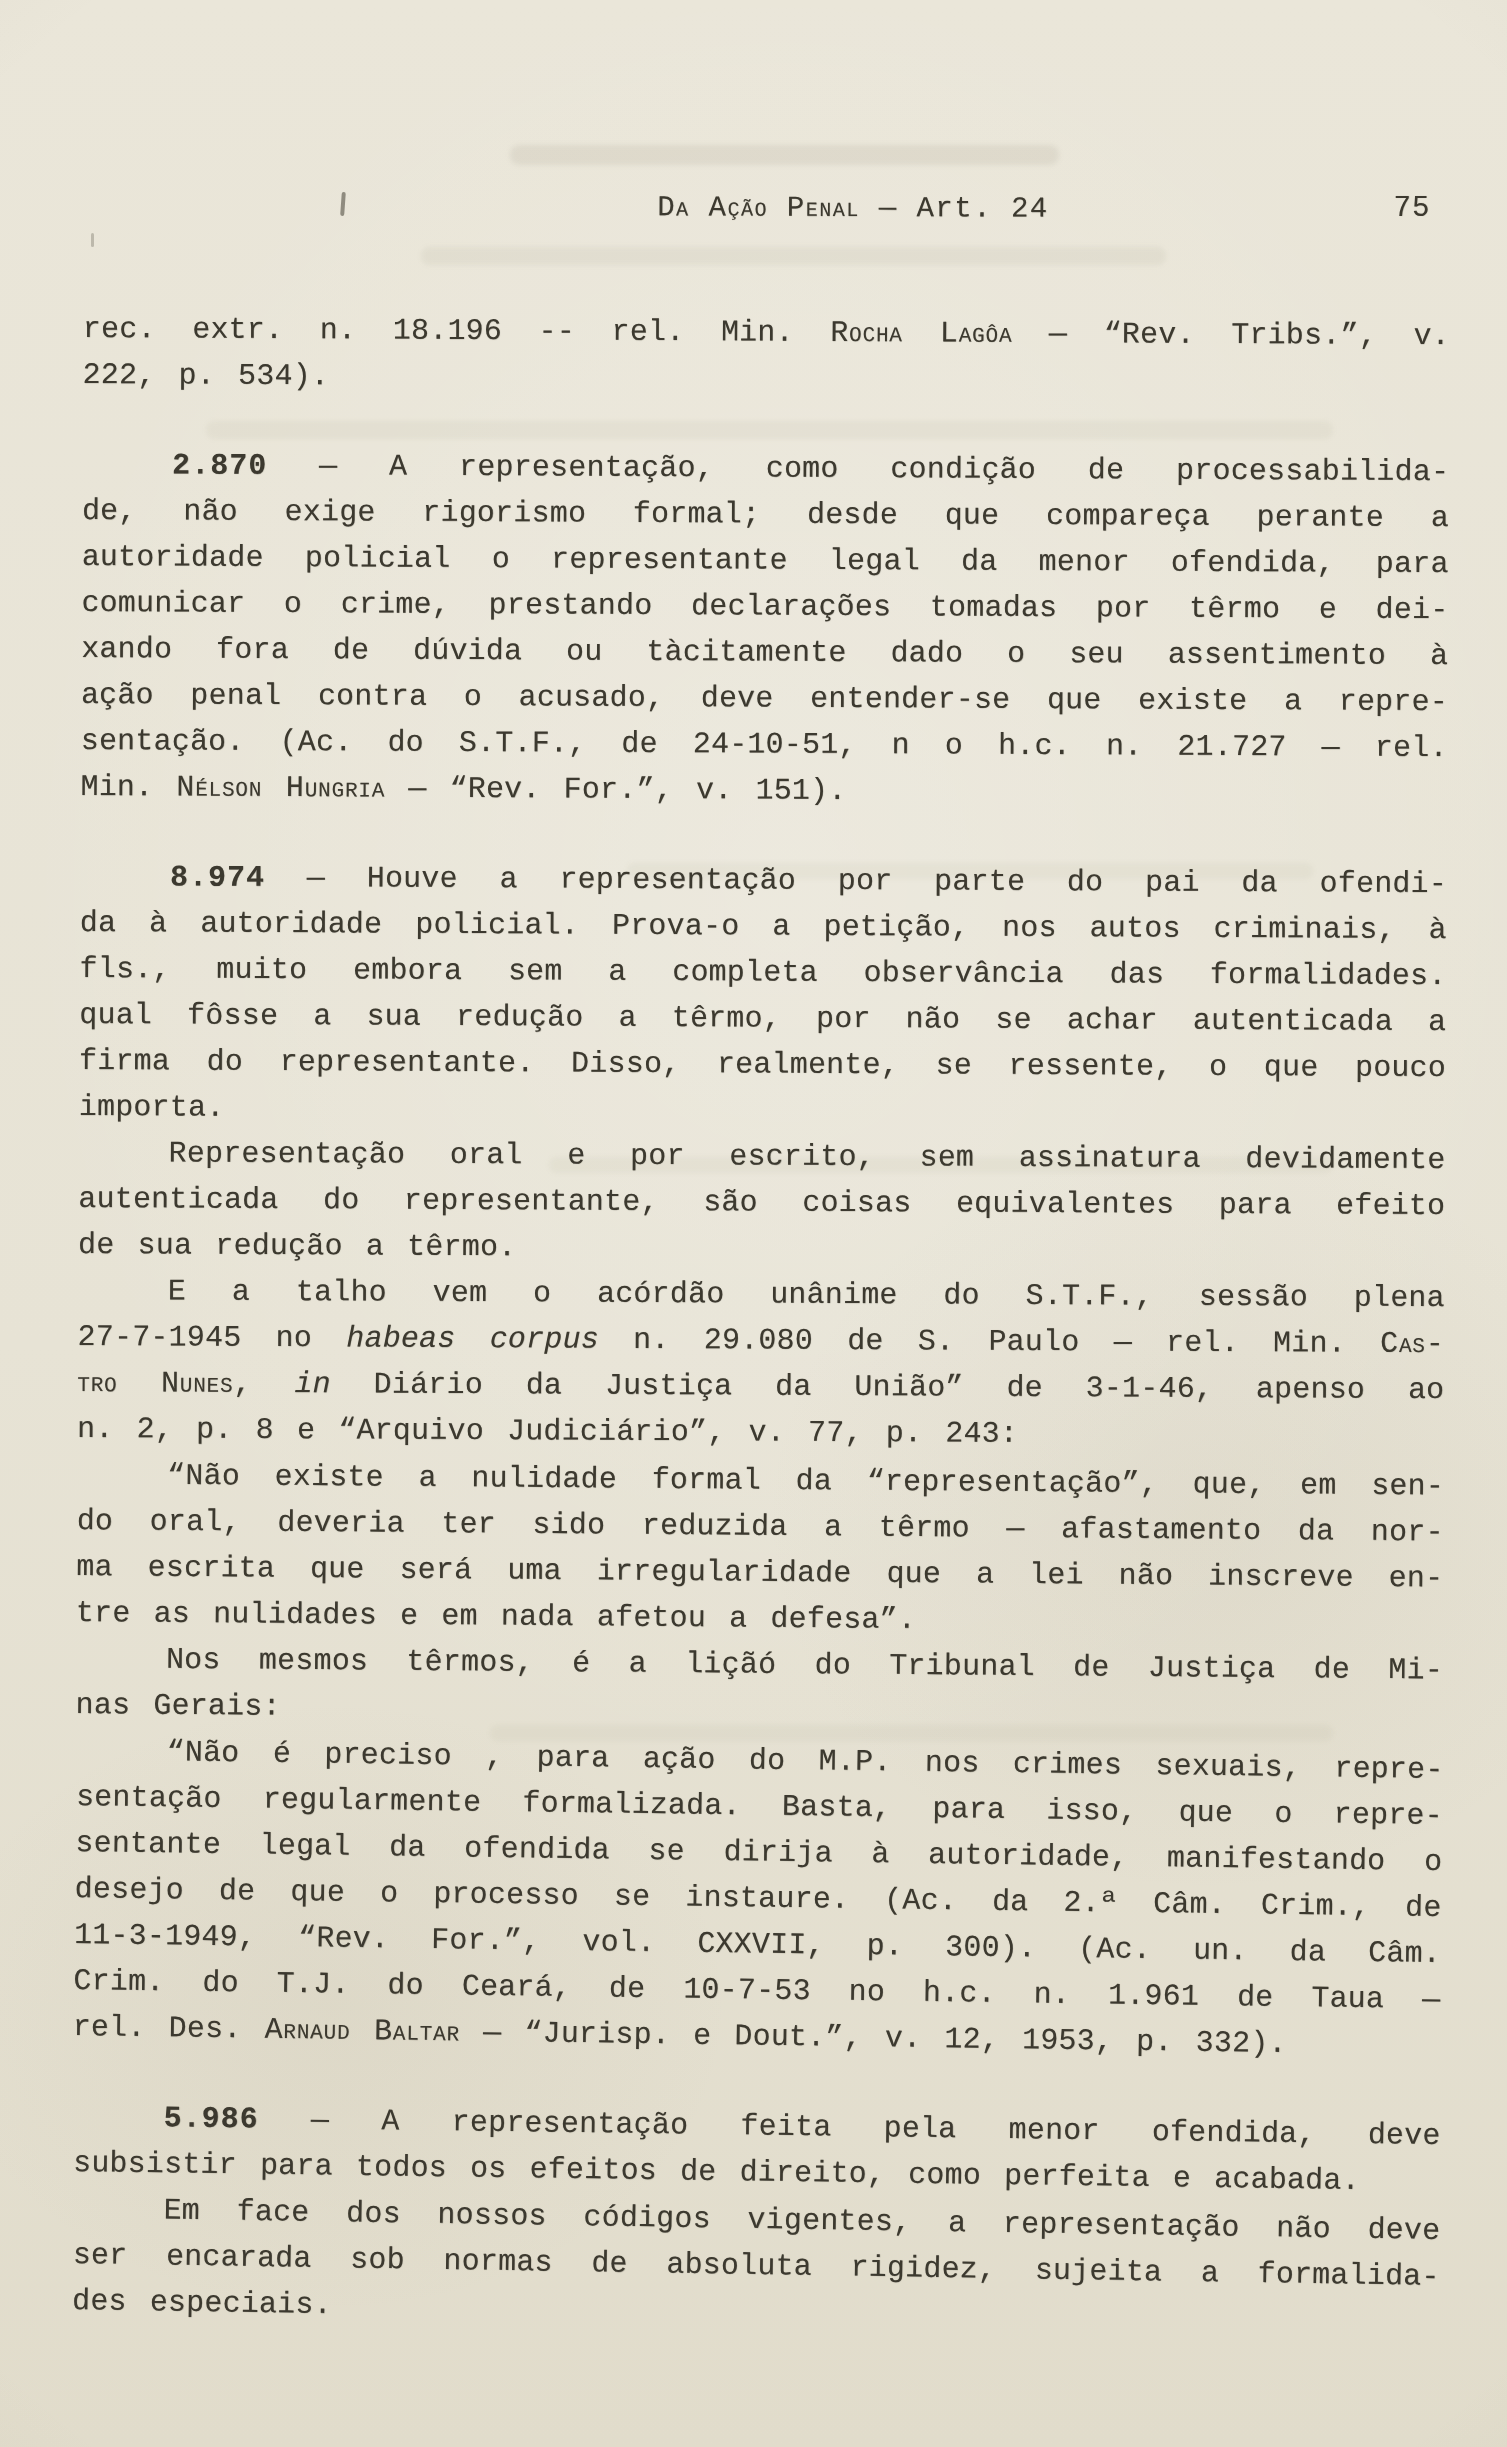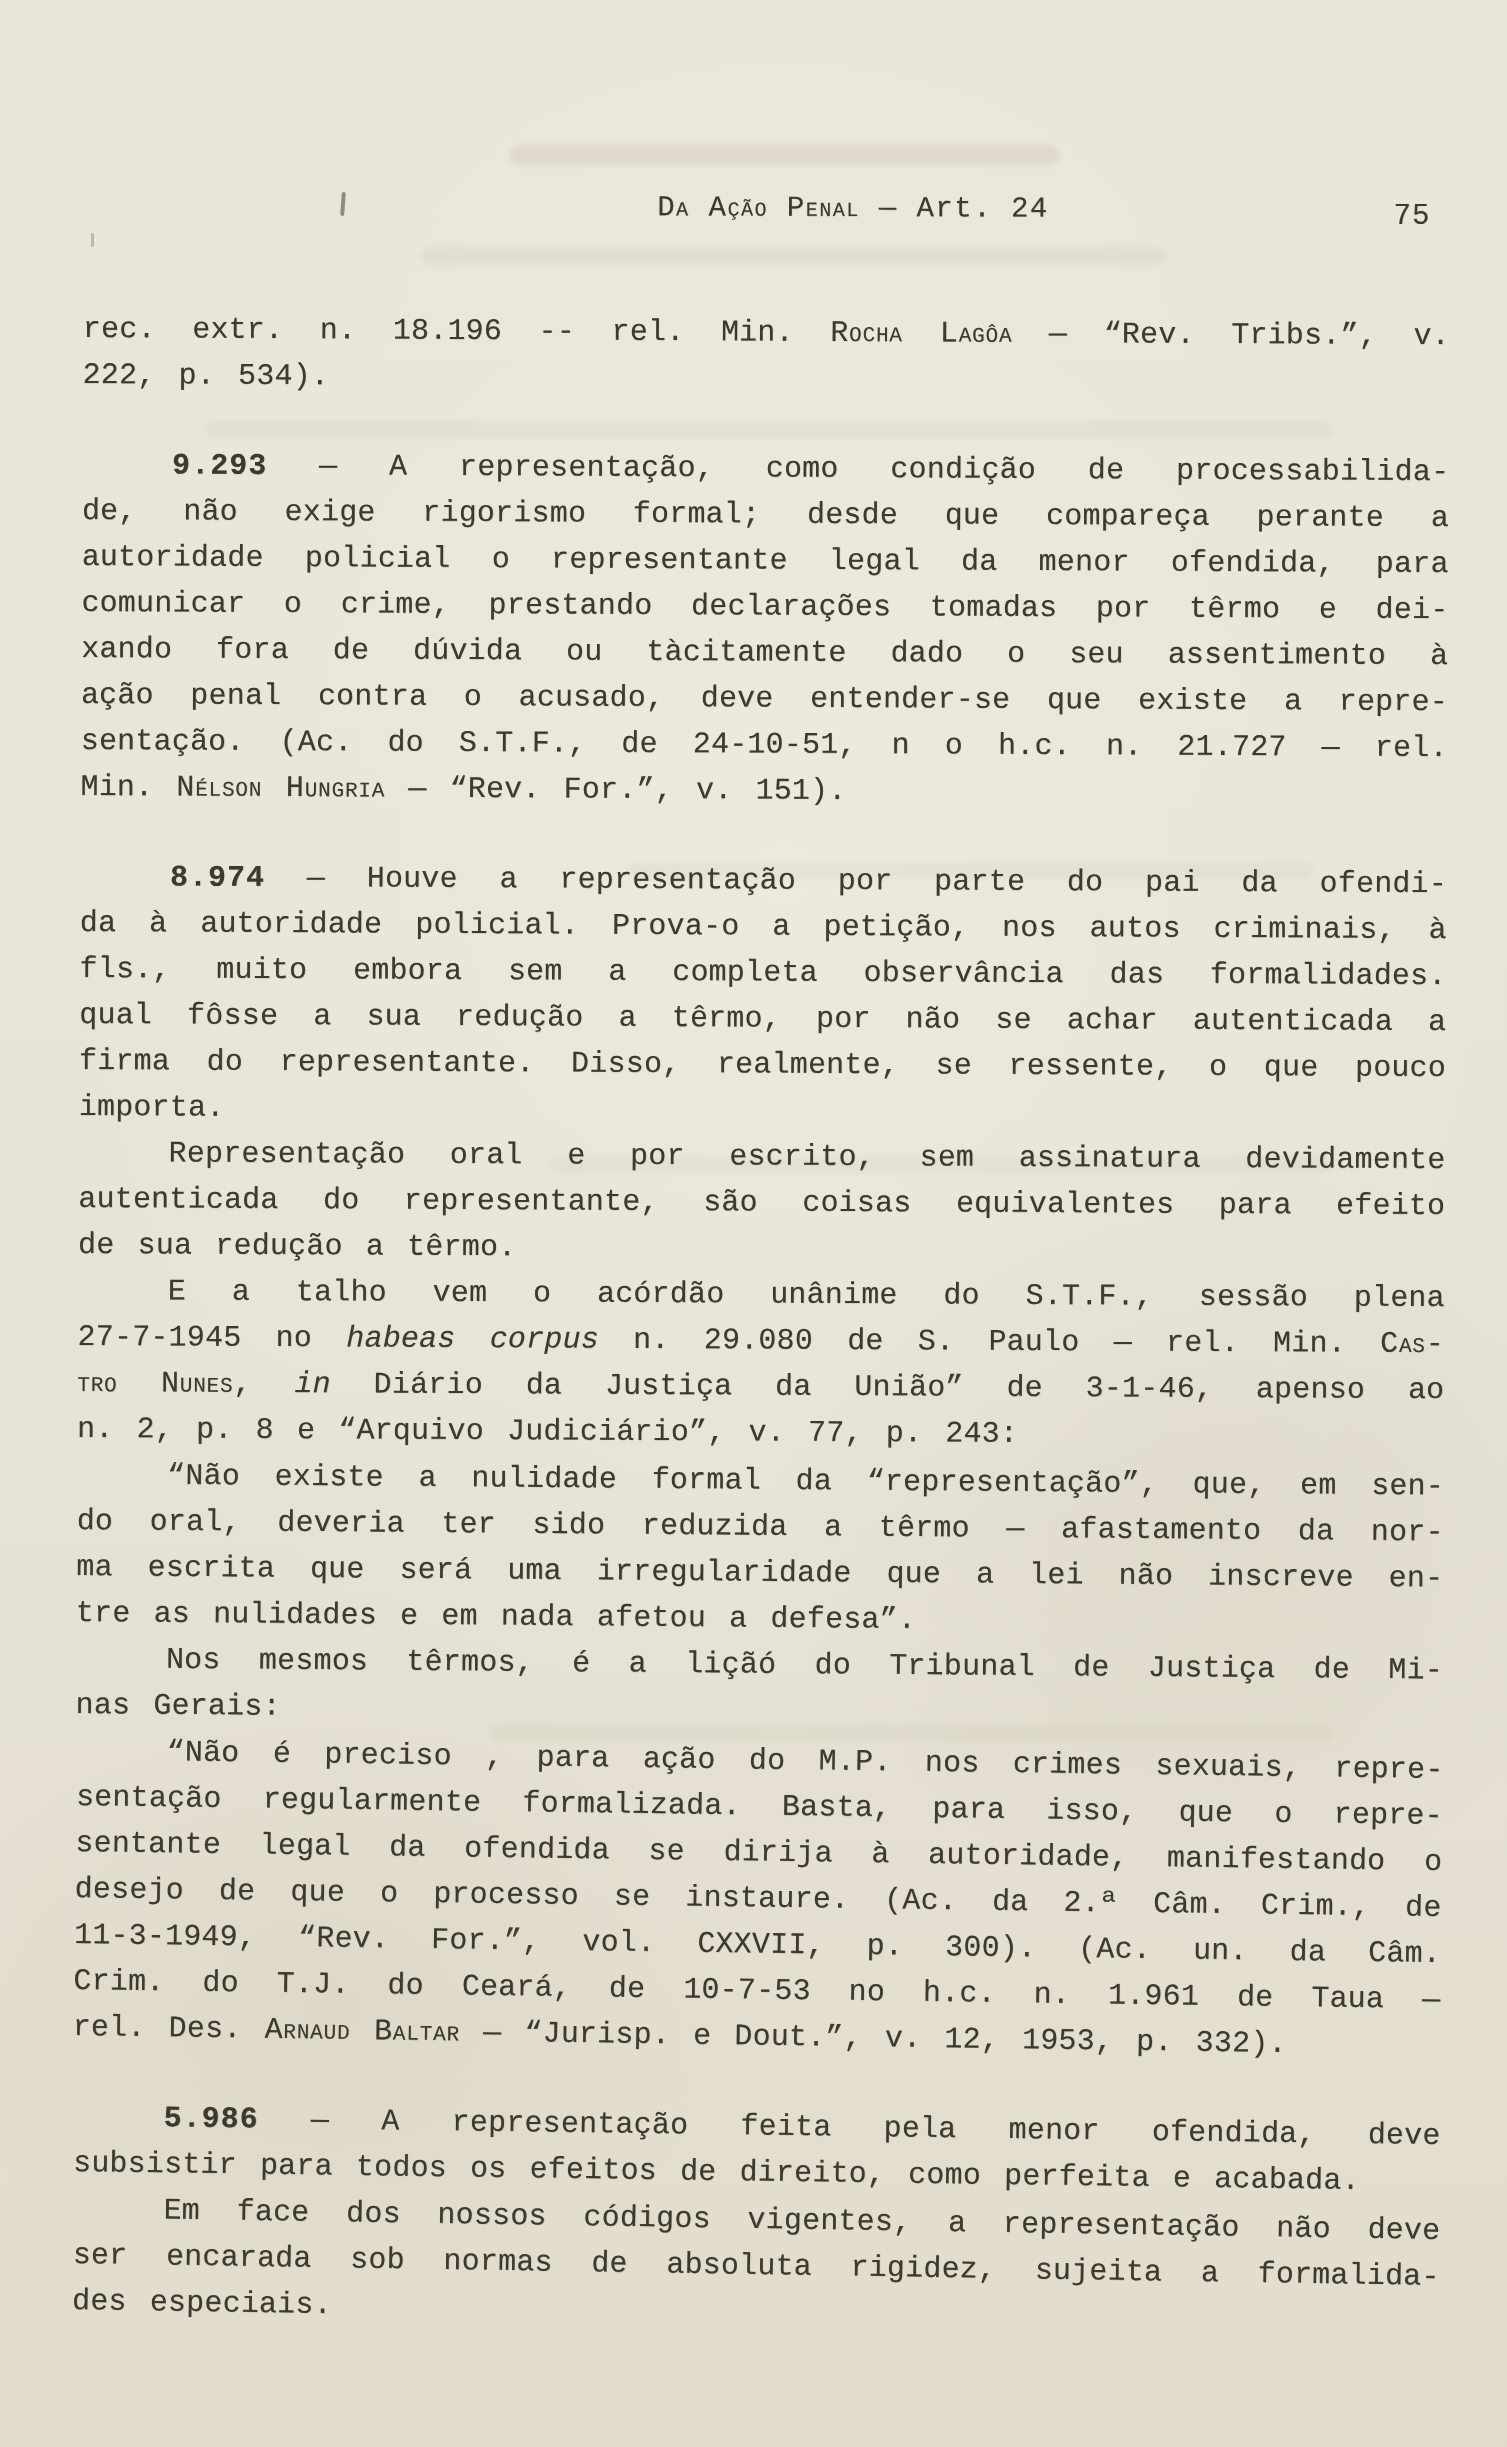--- a/index.html
+++ b/index.html
@@ -23,21 +23,21 @@
     height:45px;
     font-size:29px;
     text-shadow:0.3px 0.3px 0.7px rgba(60,57,47,0.45);
   }
   .header-title{
     position:absolute;left:50%;top:0;
     transform:translateX(-50%) translateX(86px) rotate(0.2deg);
     white-space:nowrap;letter-spacing:1.5px;
   }
   .sc{font-variant:small-caps;}
-  .page-number{position:absolute;right:19.6px;top:8px;letter-spacing:1px;margin-left:22px;}
+  .page-number{position:absolute;right:19.6px;top:0;letter-spacing:1px;margin-left:22px;}
   .page-body{
     margin:69px 57px 0 83px;
     font-size:30px;line-height:46px;
     word-spacing:4.9px;letter-spacing:0.2px;
     transform:rotate(0.3deg);
     transform-origin:0 0;
     text-shadow:0.3px 0.3px 0.7px rgba(60,57,47,0.42);
   }
   .line{
     text-align:justify;
@@ -84,21 +84,21 @@
     <span class="header-title"><span class="sc">Da Ação Penal</span><span> — Art. 24</span></span>
     <span class="page-number">75</span>
   </header>
 
   <main class="page-body" id="text-block">
       <div class="para">
         <div class="line"><span class="seg-n">rec. extr. n. 18.196 -- rel. Min. </span><span class="seg-sc">Rocha Lagôa</span><span class="seg-n"> — “Rev. Tribs.”, v.</span></div>
         <div class="line last"><span class="seg-n">222, p. 534).</span></div>
       </div>
       <div class="para">
-        <div class="line indent"><span class="seg-b">9.293</span><span class="seg-n"> — A representação, como condição de processabilida-</span></div>
+        <div class="line indent"><span class="seg-b">2.870</span><span class="seg-n"> — A representação, como condição de processabilida-</span></div>
         <div class="line"><span class="seg-n">de, não exige rigorismo formal; desde que compareça perante a</span></div>
         <div class="line"><span class="seg-n">autoridade policial o representante legal da menor ofendida, para</span></div>
         <div class="line"><span class="seg-n">comunicar o crime, prestando declarações tomadas por têrmo e dei-</span></div>
         <div class="line"><span class="seg-n">xando fora de dúvida ou tàcitamente dado o seu assentimento à</span></div>
         <div class="line"><span class="seg-n">ação penal contra o acusado, deve entender-se que existe a repre-</span></div>
         <div class="line"><span class="seg-n">sentação. (Ac. do S.T.F., de 24-10-51, n o h.c. n. 21.727 — rel.</span></div>
         <div class="line last"><span class="seg-n">Min. </span><span class="seg-sc">Nélson Hungria</span><span class="seg-n"> — “Rev. For.”, v. 151).</span></div>
       </div>
       <div class="para">
         <div class="line indent"><span class="seg-b">8.974</span><span class="seg-n"> — Houve a representação por parte do pai da ofendi-</span></div>

